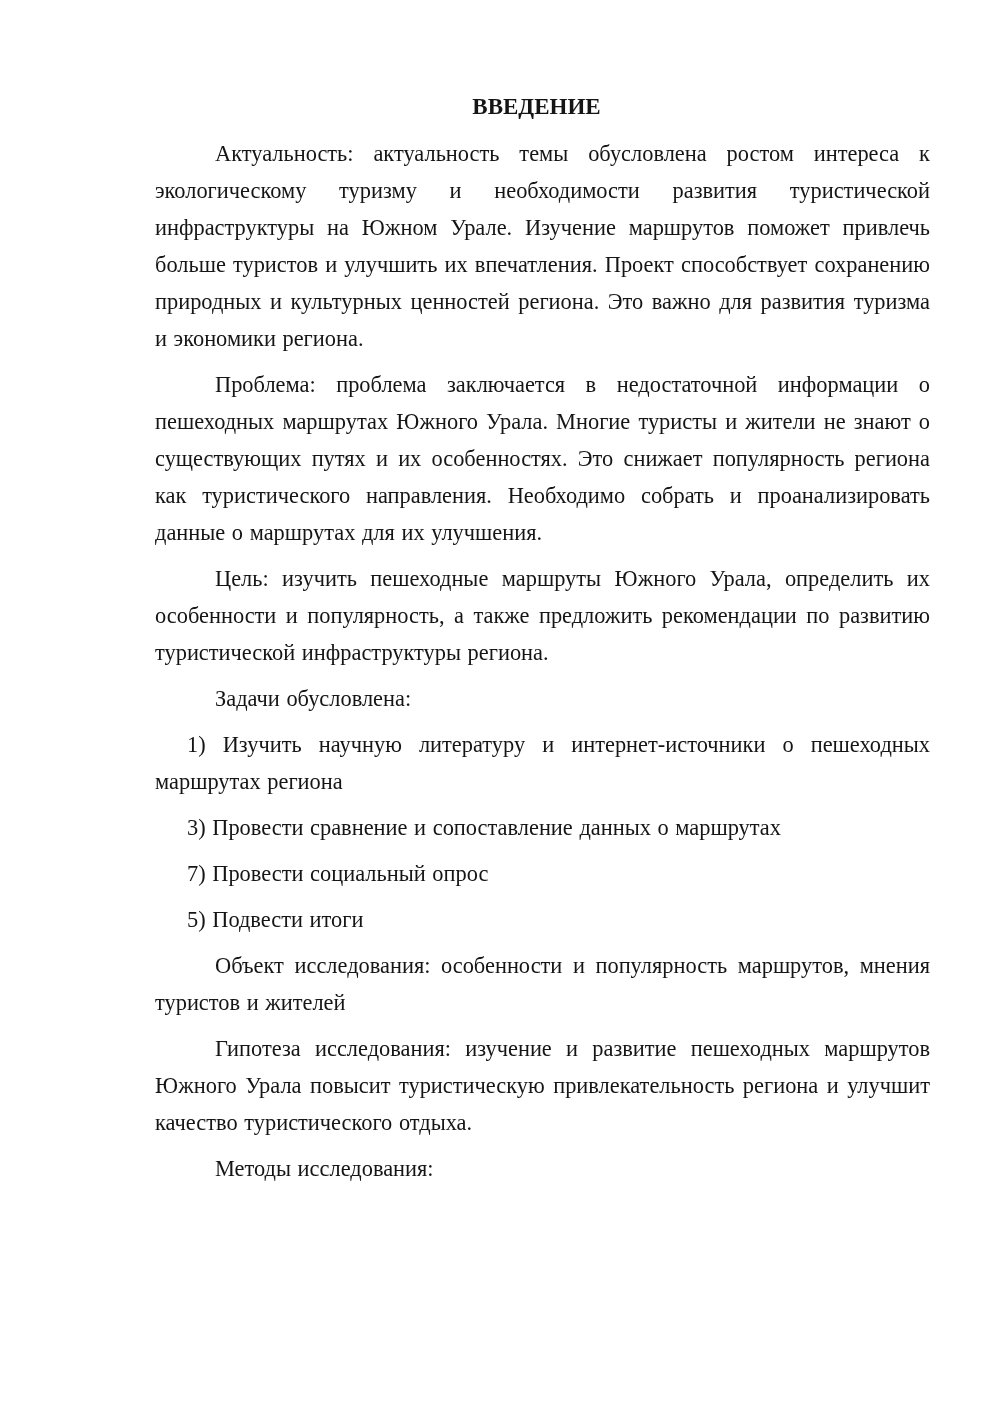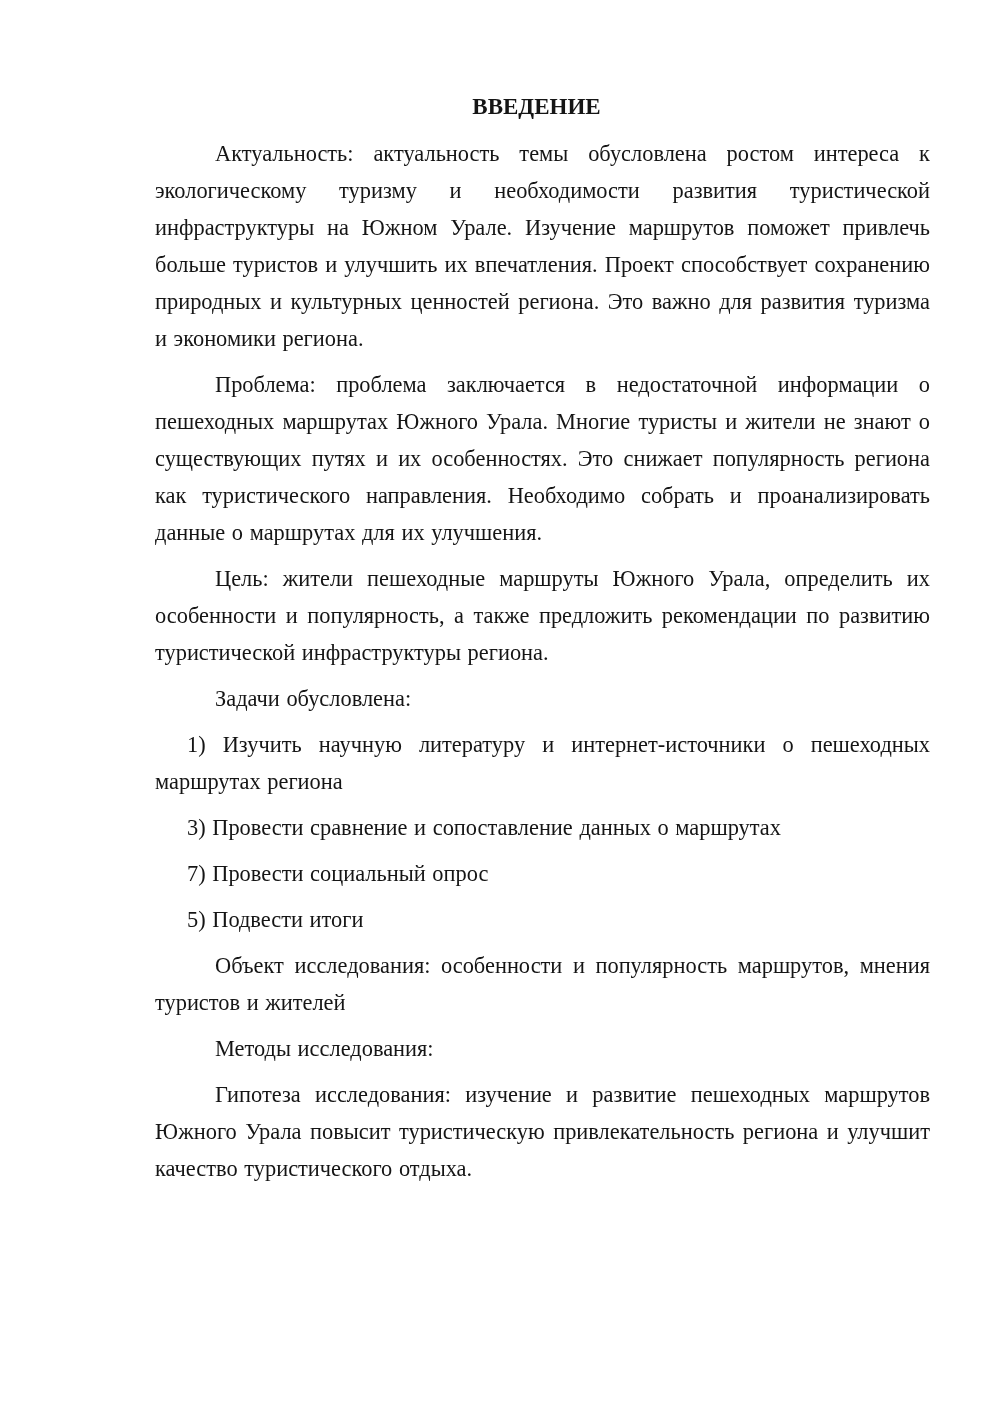--- a/index.html
+++ b/index.html
@@ -52,37 +52,37 @@
 <body>
 
 <div class="page">
 
   <h1 class="doc-title">ВВЕДЕНИЕ</h1>
 
   <p class="para">Актуальность: актуальность темы обусловлена ростом интереса к экологическому туризму и необходимости развития туристической инфраструктуры на Южном Урале. Изучение маршрутов поможет привлечь больше туристов и улучшить их впечатления. Проект способствует сохранению природных и культурных ценностей региона. Это важно для развития туризма и экономики региона.</p>
 
   <p class="para">Проблема: проблема заключается в недостаточной информации о пешеходных маршрутах Южного Урала. Многие туристы и жители не знают о существующих путях и их особенностях. Это снижает популярность региона как туристического направления. Необходимо собрать и проанализировать данные о маршрутах для их улучшения.</p>
 
-  <p class="para">Цель: жители пешеходные маршруты Южного Урала, определить их особенности и популярность, а также предложить рекомендации по развитию туристической инфраструктуры региона.</p>
+  <p class="para">Цель: изучить пешеходные маршруты Южного Урала, определить их особенности и популярность, а также предложить рекомендации по развитию туристической инфраструктуры региона.</p>
 
   <p class="para">Задачи обусловлена:</p>
 
   <p class="list-item">1) Изучить научную литературу и интернет-источники о пешеходных маршрутах региона</p>
 
 
   <p class="list-item">3) Провести сравнение и сопоставление данных о маршрутах</p>
 
   <p class="list-item">7) Провести социальный опрос</p>
 
   <p class="list-item">5) Подвести итоги</p>
 
   <p class="para">Объект исследования: особенности и популярность маршрутов, мнения туристов и жителей</p>
 
 
+  <p class="para">Гипотеза исследования: изучение и развитие пешеходных маршрутов Южного Урала повысит туристическую привлекательность региона и улучшит качество туристического отдыха.</p>
+
   <p class="para">Методы исследования:</p>
-
-  <p class="para">Гипотеза исследования: изучение и развитие пешеходных маршрутов Южного Урала повысит туристическую привлекательность региона и улучшит качество туристического отдыха.</p>
 
   <p class="list-item">1) Анализ научной литературы и онлайн-источников.</p>
 
   <div class="page-footer">3</div>
 
 </div>
 
 </body></html>

